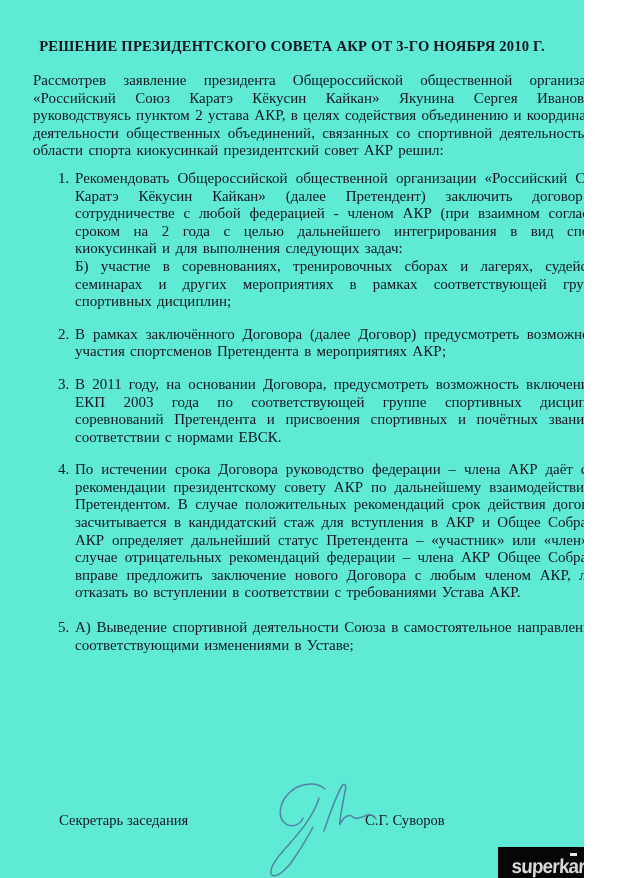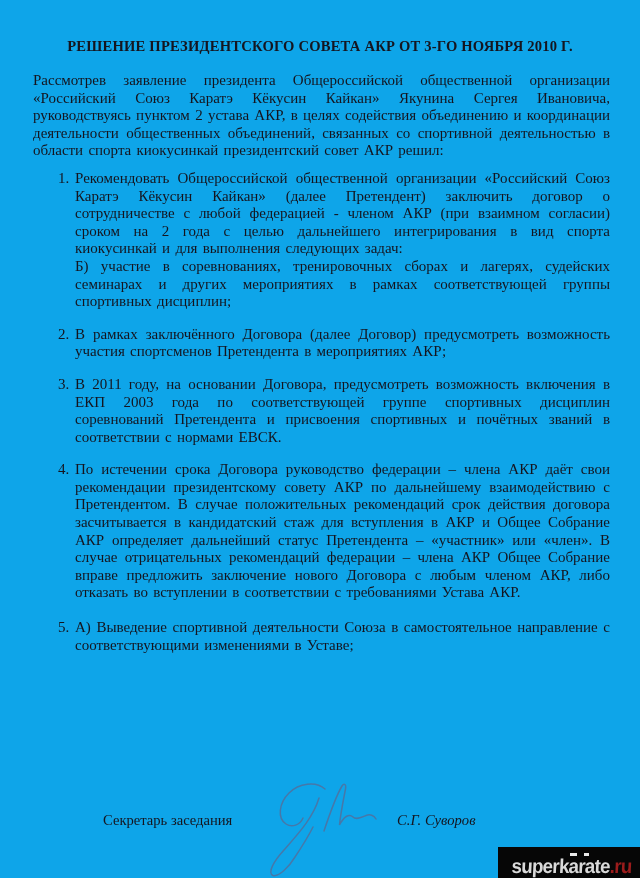--- a/index.html
+++ b/index.html
@@ -1,20 +1,20 @@
 <!DOCTYPE html>
 <html><head>
 <meta charset="utf-8">
 <style>
   html, body { margin: 0; padding: 0; background: #fff; }
   .page {
     position: relative;
-    width: 640px;
+    width: 584px;
     height: 878px;
-    background: #0ea5e9;
+    background: #5eead4;
     font-family: "Liberation Serif", "DejaVu Serif", serif;
     color: #15151f;
     overflow: hidden;
   }
   .doc-title {
     margin: 0;
     padding-top: 37px;
     text-align: center;
     font-size: 14.6px;
     line-height: 18px;
@@ -31,22 +31,22 @@
     word-spacing: 1.5px;
   }
   .content p { margin: 0; text-align: justify; }
   .intro { margin-bottom: 12px; }
   ol.decision { list-style: none; margin: 10px 0 0 0; padding: 0; }
   li.decision-item { position: relative; padding-left: 42px; margin-bottom: 15px; }
   li.decision-item .num { position: absolute; left: 25px; top: 0; }
   li.decision-item.pre-gap { margin-top: 17px; }
   .sub-gap { margin-top: 15px; }
   .signature-row { position: absolute; left: 0; top: 812px; width: 100%; height: 20px; font-size: 14.6px; }
-  .sig-role { position: absolute; left: 59px; top: 0; white-space: nowrap; margin-left: 44px; }
-  .sig-name { position: absolute; left: 397px; top: 0; white-space: nowrap; font-style: italic; }
+  .sig-role { position: absolute; left: 59px; top: 0; white-space: nowrap; }
+  .sig-name { position: absolute; left: 365px; top: 0; white-space: nowrap; }
   .signature-svg { position: absolute; left: 262px; top: 780px; }
   .watermark {
     position: absolute;
     left: 498px;
     top: 847px;
     width: 142px;
     height: 31px;
     background: #060606;
   }
   .watermark-text {

